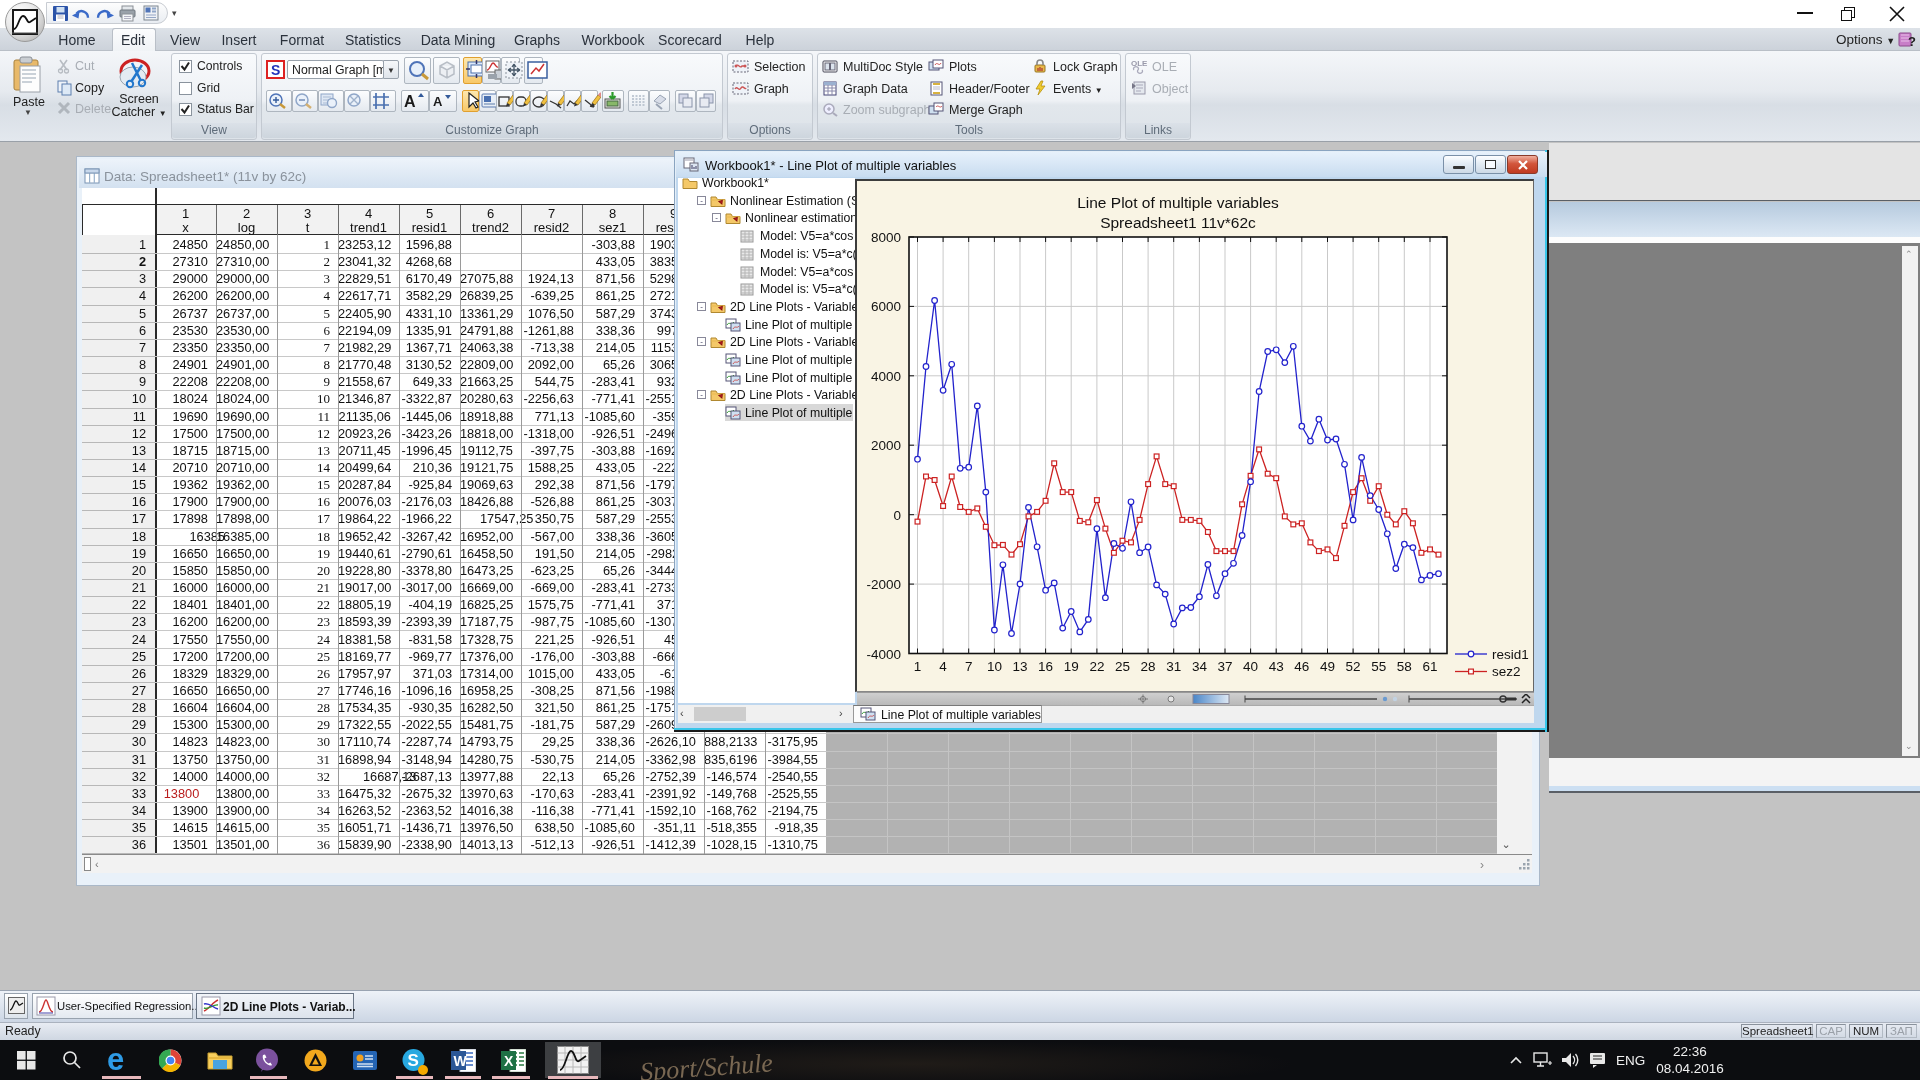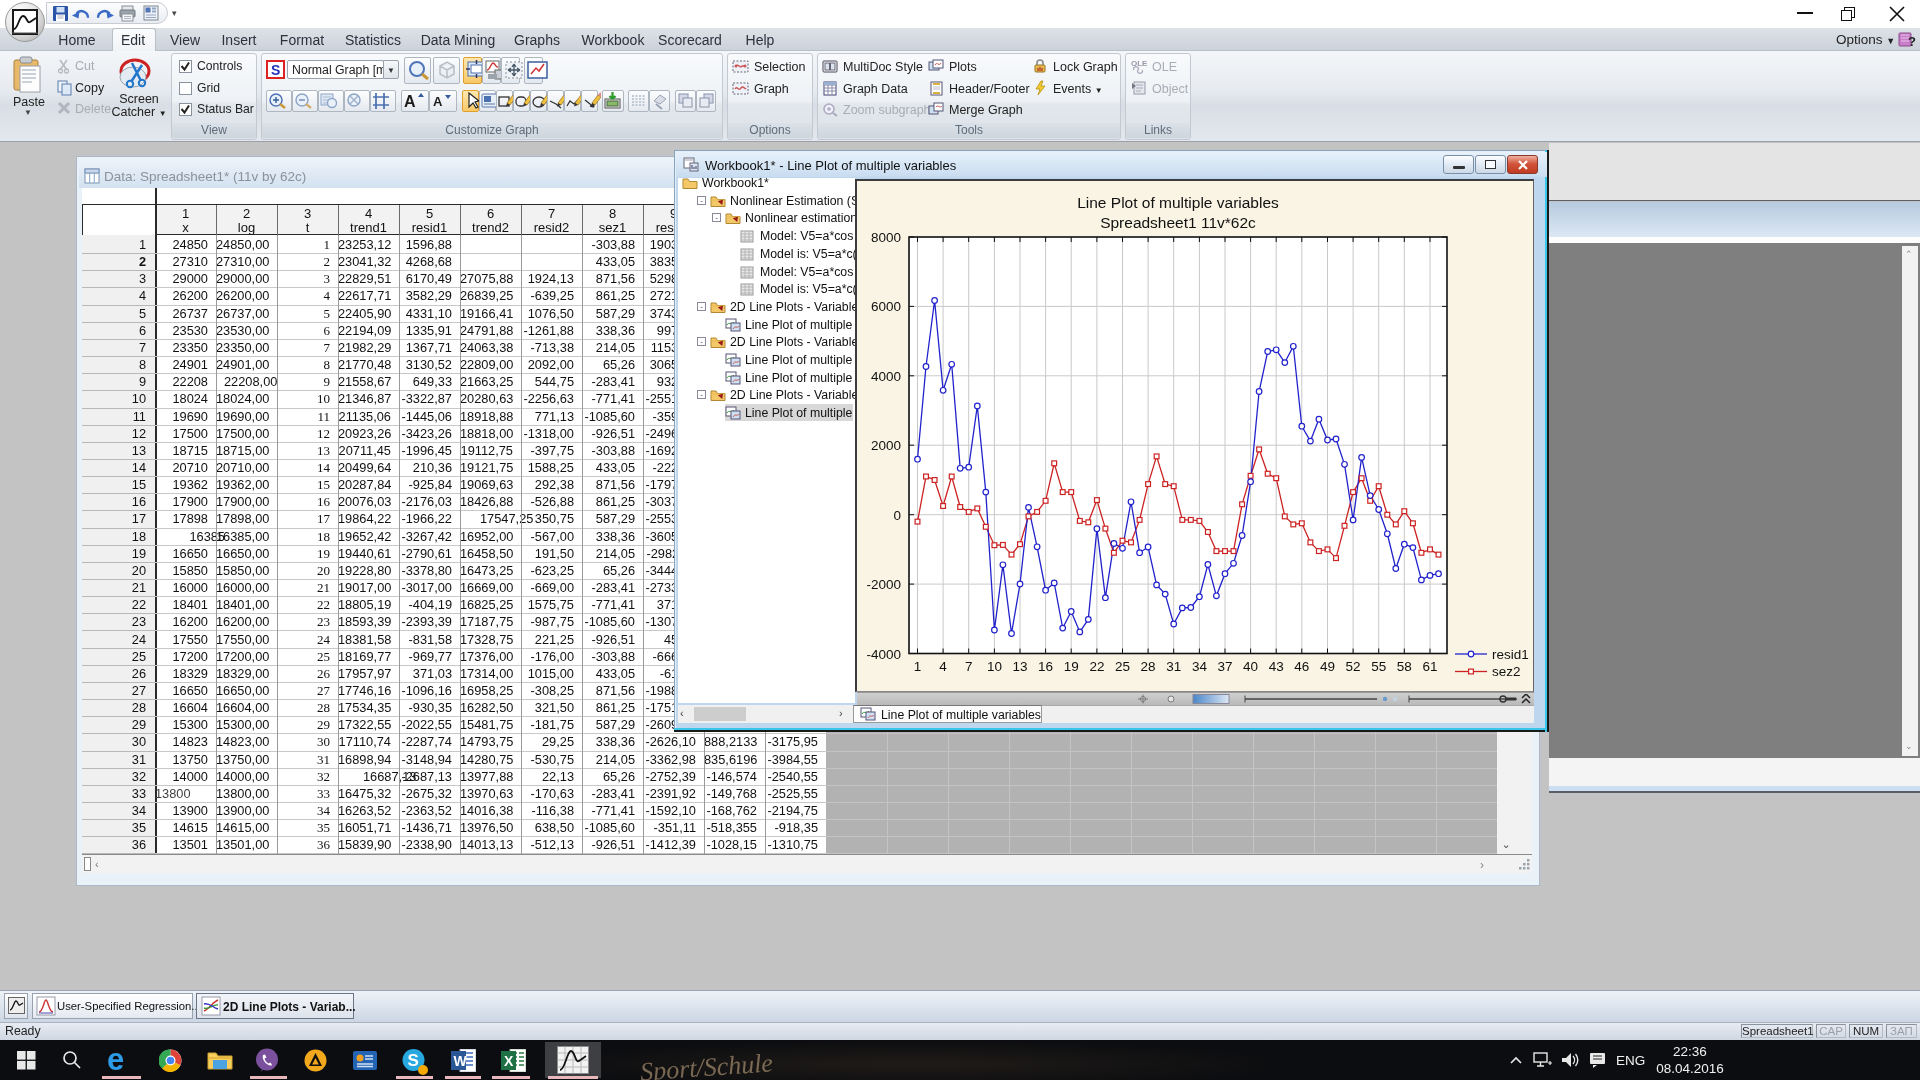--- a/index.html
+++ b/index.html
@@ -440,21 +440,21 @@
     <div class="abs" style="left:582.0px;top:287.4px;width:58.0px;height:17.15px;font-size:12.8px;color:#111;text-align:right;padding-right:5px;line-height:17.15px;">861,25</div>
     <div class="abs" style="left:643.0px;top:287.4px;width:58.0px;height:17.15px;font-size:12.8px;color:#111;text-align:right;padding-right:5px;line-height:17.15px;">2721,04</div>
     <div class="abs" style="left:155.0px;top:304.6px;width:1377px;height:1px;background:#c8c8c8;"></div>
     <div class="abs" style="left:82.0px;top:304.6px;width:69.0px;height:17.15px;font-size:12.8px;color:#111;text-align:right;padding-right:5px;line-height:17.15px;">5</div>
     <div class="abs" style="left:82px;top:321.8px;width:73.0px;height:1px;background:#b8b8b8;"></div>
     <div class="abs" style="left:155.0px;top:304.6px;width:58.0px;height:17.15px;font-size:12.8px;color:#111;text-align:right;padding-right:5px;line-height:17.15px;">26737</div>
     <div class="abs" style="left:216.0px;top:304.6px;width:58.0px;height:17.15px;font-size:12.8px;color:#111;text-align:right;padding-right:5px;line-height:17.15px;">26737,00</div>
     <div class="abs" style="left:277.0px;top:304.6px;width:58.0px;height:17.15px;font-family:'Liberation Serif',serif;font-size:13px;color:#111;text-align:right;padding-right:5px;line-height:17.15px;">5</div>
     <div class="abs" style="left:338.0px;top:304.6px;width:58.0px;height:17.15px;font-size:12.8px;color:#111;text-align:right;padding-right:5px;line-height:17.15px;">22405,90</div>
     <div class="abs" style="left:399.0px;top:304.6px;width:58.0px;height:17.15px;font-size:12.8px;color:#111;text-align:right;padding-right:5px;line-height:17.15px;">4331,10</div>
-    <div class="abs" style="left:460.0px;top:304.6px;width:58.0px;height:17.15px;font-size:12.8px;color:#111;text-align:right;padding-right:5px;line-height:17.15px;">19166,41</div>
+    <div class="abs" style="left:460.0px;top:304.6px;width:58.0px;height:17.15px;font-size:12.8px;color:#111;text-align:right;padding-right:5px;line-height:17.15px;">13361,29</div>
     <div class="abs" style="left:521.0px;top:304.6px;width:58.0px;height:17.15px;font-size:12.8px;color:#111;text-align:right;padding-right:5px;line-height:17.15px;">1076,50</div>
     <div class="abs" style="left:582.0px;top:304.6px;width:58.0px;height:17.15px;font-size:12.8px;color:#111;text-align:right;padding-right:5px;line-height:17.15px;">587,29</div>
     <div class="abs" style="left:643.0px;top:304.6px;width:58.0px;height:17.15px;font-size:12.8px;color:#111;text-align:right;padding-right:5px;line-height:17.15px;">3743,81</div>
     <div class="abs" style="left:155.0px;top:321.8px;width:1377px;height:1px;background:#c8c8c8;"></div>
     <div class="abs" style="left:82.0px;top:321.8px;width:69.0px;height:17.15px;font-size:12.8px;color:#111;text-align:right;padding-right:5px;line-height:17.15px;">6</div>
     <div class="abs" style="left:82px;top:338.9px;width:73.0px;height:1px;background:#b8b8b8;"></div>
     <div class="abs" style="left:155.0px;top:321.8px;width:58.0px;height:17.15px;font-size:12.8px;color:#111;text-align:right;padding-right:5px;line-height:17.15px;">23530</div>
     <div class="abs" style="left:216.0px;top:321.8px;width:58.0px;height:17.15px;font-size:12.8px;color:#111;text-align:right;padding-right:5px;line-height:17.15px;">23530,00</div>
     <div class="abs" style="left:277.0px;top:321.8px;width:58.0px;height:17.15px;font-family:'Liberation Serif',serif;font-size:13px;color:#111;text-align:right;padding-right:5px;line-height:17.15px;">6</div>
     <div class="abs" style="left:338.0px;top:321.8px;width:58.0px;height:17.15px;font-size:12.8px;color:#111;text-align:right;padding-right:5px;line-height:17.15px;">22194,09</div>
@@ -484,21 +484,21 @@
     <div class="abs" style="left:338.0px;top:356.0px;width:58.0px;height:17.15px;font-size:12.8px;color:#111;text-align:right;padding-right:5px;line-height:17.15px;">21770,48</div>
     <div class="abs" style="left:399.0px;top:356.0px;width:58.0px;height:17.15px;font-size:12.8px;color:#111;text-align:right;padding-right:5px;line-height:17.15px;">3130,52</div>
     <div class="abs" style="left:460.0px;top:356.0px;width:58.0px;height:17.15px;font-size:12.8px;color:#111;text-align:right;padding-right:5px;line-height:17.15px;">22809,00</div>
     <div class="abs" style="left:521.0px;top:356.0px;width:58.0px;height:17.15px;font-size:12.8px;color:#111;text-align:right;padding-right:5px;line-height:17.15px;">2092,00</div>
     <div class="abs" style="left:582.0px;top:356.0px;width:58.0px;height:17.15px;font-size:12.8px;color:#111;text-align:right;padding-right:5px;line-height:17.15px;">65,26</div>
     <div class="abs" style="left:643.0px;top:356.0px;width:58.0px;height:17.15px;font-size:12.8px;color:#111;text-align:right;padding-right:5px;line-height:17.15px;">3065,26</div>
     <div class="abs" style="left:155.0px;top:373.2px;width:1377px;height:1px;background:#c8c8c8;"></div>
     <div class="abs" style="left:82.0px;top:373.2px;width:69.0px;height:17.15px;font-size:12.8px;color:#111;text-align:right;padding-right:5px;line-height:17.15px;">9</div>
     <div class="abs" style="left:82px;top:390.3px;width:73.0px;height:1px;background:#b8b8b8;"></div>
     <div class="abs" style="left:155.0px;top:373.2px;width:58.0px;height:17.15px;font-size:12.8px;color:#111;text-align:right;padding-right:5px;line-height:17.15px;">22208</div>
-    <div class="abs" style="left:224px;top:373.2px;width:58.0px;height:17.15px;font-size:12.8px;color:#111;text-align:left;padding-right:5px;line-height:17.15px;">22208,00</div>
+    <div class="abs" style="left:216.0px;top:373.2px;width:58.0px;height:17.15px;font-size:12.8px;color:#111;text-align:left;padding-right:5px;line-height:17.15px;">22208,00</div>
     <div class="abs" style="left:277.0px;top:373.2px;width:58.0px;height:17.15px;font-family:'Liberation Serif',serif;font-size:13px;color:#111;text-align:right;padding-right:5px;line-height:17.15px;">9</div>
     <div class="abs" style="left:338.0px;top:373.2px;width:58.0px;height:17.15px;font-size:12.8px;color:#111;text-align:right;padding-right:5px;line-height:17.15px;">21558,67</div>
     <div class="abs" style="left:399.0px;top:373.2px;width:58.0px;height:17.15px;font-size:12.8px;color:#111;text-align:right;padding-right:5px;line-height:17.15px;">649,33</div>
     <div class="abs" style="left:460.0px;top:373.2px;width:58.0px;height:17.15px;font-size:12.8px;color:#111;text-align:right;padding-right:5px;line-height:17.15px;">21663,25</div>
     <div class="abs" style="left:521.0px;top:373.2px;width:58.0px;height:17.15px;font-size:12.8px;color:#111;text-align:right;padding-right:5px;line-height:17.15px;">544,75</div>
     <div class="abs" style="left:582.0px;top:373.2px;width:58.0px;height:17.15px;font-size:12.8px;color:#111;text-align:right;padding-right:5px;line-height:17.15px;">-283,41</div>
     <div class="abs" style="left:643.0px;top:373.2px;width:58.0px;height:17.15px;font-size:12.8px;color:#111;text-align:right;padding-right:5px;line-height:17.15px;">932,74</div>
     <div class="abs" style="left:155.0px;top:390.3px;width:1377px;height:1px;background:#c8c8c8;"></div>
     <div class="abs" style="left:82.0px;top:390.4px;width:69.0px;height:17.15px;font-size:12.8px;color:#111;text-align:right;padding-right:5px;line-height:17.15px;">10</div>
     <div class="abs" style="left:82px;top:407.5px;width:73.0px;height:1px;background:#b8b8b8;"></div>
@@ -777,21 +777,21 @@
     <div class="abs" style="left:399.0px;top:767.6px;width:58.0px;height:17.15px;font-size:12.8px;color:#111;text-align:right;padding-right:5px;line-height:17.15px;">-2687,13</div>
     <div class="abs" style="left:460.0px;top:767.6px;width:58.0px;height:17.15px;font-size:12.8px;color:#111;text-align:right;padding-right:5px;line-height:17.15px;">13977,88</div>
     <div class="abs" style="left:521.0px;top:767.6px;width:58.0px;height:17.15px;font-size:12.8px;color:#111;text-align:right;padding-right:5px;line-height:17.15px;">22,13</div>
     <div class="abs" style="left:582.0px;top:767.6px;width:58.0px;height:17.15px;font-size:12.8px;color:#111;text-align:right;padding-right:5px;line-height:17.15px;">65,26</div>
     <div class="abs" style="left:643.0px;top:767.6px;width:58.0px;height:17.15px;font-size:12.8px;color:#111;text-align:right;padding-right:5px;line-height:17.15px;">-2752,39</div>
     <div class="abs" style="left:704.0px;top:767.6px;width:58.0px;height:17.15px;font-size:12.8px;color:#111;text-align:right;padding-right:5px;line-height:17.15px;">-146,574</div>
     <div class="abs" style="left:765.0px;top:767.6px;width:58.0px;height:17.15px;font-size:12.8px;color:#111;text-align:right;padding-right:5px;line-height:17.15px;">-2540,55</div>
     <div class="abs" style="left:155.0px;top:784.8px;width:1377px;height:1px;background:#c8c8c8;"></div>
     <div class="abs" style="left:82.0px;top:784.8px;width:69.0px;height:17.15px;font-size:12.8px;color:#111;text-align:right;padding-right:5px;line-height:17.15px;">33</div>
     <div class="abs" style="left:82px;top:801.9px;width:73.0px;height:1px;background:#b8b8b8;"></div>
-    <div class="abs" style="left:155.0px;top:784.8px;width:58.0px;height:17.15px;font-size:12.8px;color:#404040;text-align:left;padding-right:5px;line-height:17.15px;">13800</div>
+    <div class="abs" style="left:155.0px;top:784.8px;width:58.0px;height:17.15px;font-size:12.8px;color:#b91c1c;text-align:center;padding-right:5px;line-height:17.15px;">13800</div>
     <div class="abs" style="left:216.0px;top:784.8px;width:58.0px;height:17.15px;font-size:12.8px;color:#111;text-align:right;padding-right:5px;line-height:17.15px;">13800,00</div>
     <div class="abs" style="left:277.0px;top:784.8px;width:58.0px;height:17.15px;font-family:'Liberation Serif',serif;font-size:13px;color:#111;text-align:right;padding-right:5px;line-height:17.15px;">33</div>
     <div class="abs" style="left:338.0px;top:784.8px;width:58.0px;height:17.15px;font-size:12.8px;color:#111;text-align:right;padding-right:5px;line-height:17.15px;">16475,32</div>
     <div class="abs" style="left:399.0px;top:784.8px;width:58.0px;height:17.15px;font-size:12.8px;color:#111;text-align:right;padding-right:5px;line-height:17.15px;">-2675,32</div>
     <div class="abs" style="left:460.0px;top:784.8px;width:58.0px;height:17.15px;font-size:12.8px;color:#111;text-align:right;padding-right:5px;line-height:17.15px;">13970,63</div>
     <div class="abs" style="left:521.0px;top:784.8px;width:58.0px;height:17.15px;font-size:12.8px;color:#111;text-align:right;padding-right:5px;line-height:17.15px;">-170,63</div>
     <div class="abs" style="left:582.0px;top:784.8px;width:58.0px;height:17.15px;font-size:12.8px;color:#111;text-align:right;padding-right:5px;line-height:17.15px;">-283,41</div>
     <div class="abs" style="left:643.0px;top:784.8px;width:58.0px;height:17.15px;font-size:12.8px;color:#111;text-align:right;padding-right:5px;line-height:17.15px;">-2391,92</div>
     <div class="abs" style="left:704.0px;top:784.8px;width:58.0px;height:17.15px;font-size:12.8px;color:#111;text-align:right;padding-right:5px;line-height:17.15px;">-149,768</div>
     <div class="abs" style="left:765.0px;top:784.8px;width:58.0px;height:17.15px;font-size:12.8px;color:#111;text-align:right;padding-right:5px;line-height:17.15px;">-2525,55</div>

